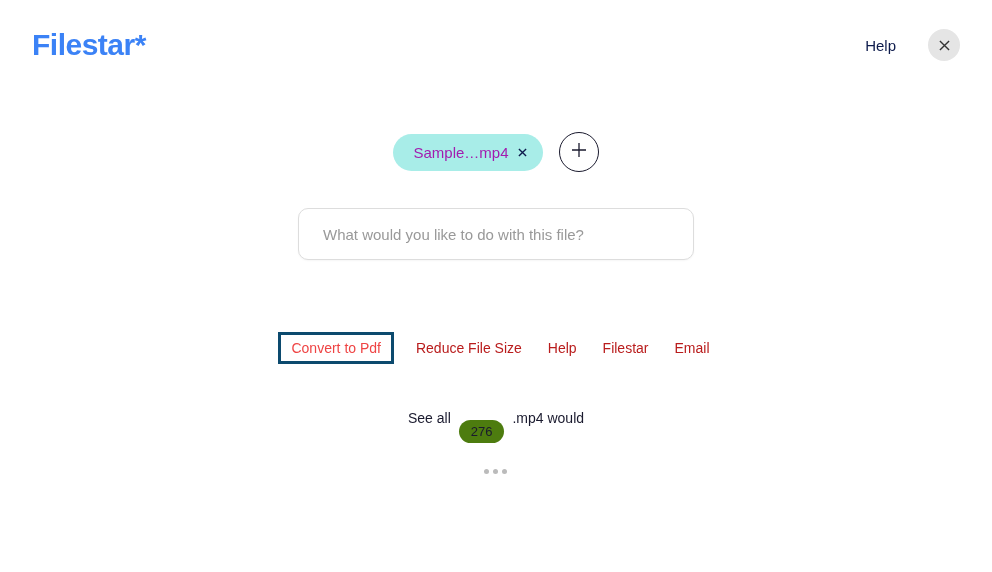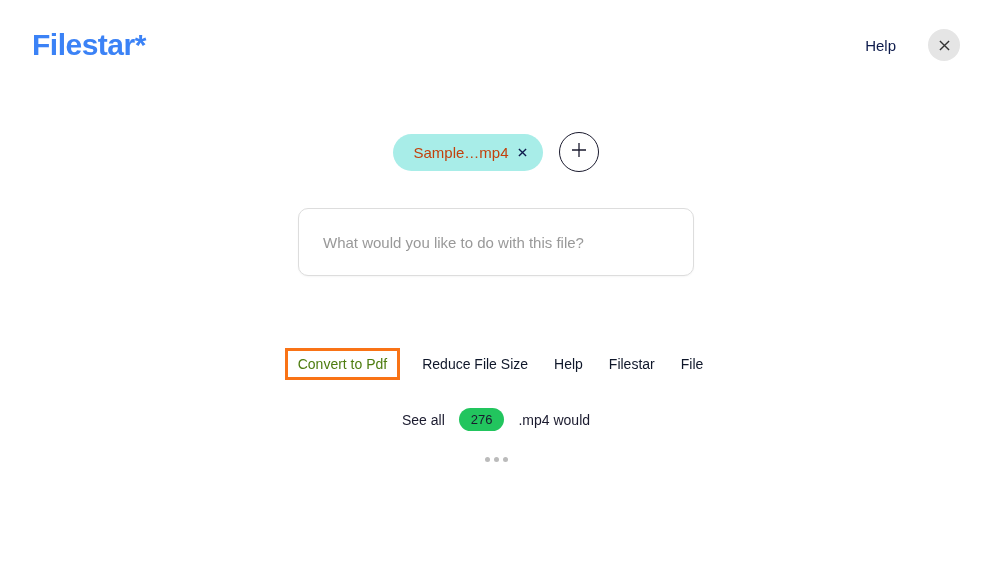--- a/index.html
+++ b/index.html
@@ -62,21 +62,21 @@
       margin-bottom: 36px;
     }
     .file-chip {
       background: #a8ede8;
       border-radius: 24px;
       padding: 10px 16px 10px 20px;
       display: flex;
       align-items: center;
       gap: 9px;
       font-size: 15px;
-      color: #c2410c;
+      color: #a21caf;
     }
     .file-chip-remove {
       cursor: pointer;
       font-size: 13px;
       color: #0d1b4c;
     }
     .add-button {
       width: 40px;
       height: 40px;
       border-radius: 50%;
@@ -86,21 +86,21 @@
       justify-content: center;
       cursor: pointer;
       background: #ffffff;
     }
     .add-button svg {
       width: 14px;
       height: 14px;
     }
     .search-box {
       width: 396px;
-      height: 68px;
+      height: 52px;
       border: 1px solid #ddd;
       border-radius: 10px;
       padding: 0 24px;
       font-size: 15px;
       color: #333;
       outline: none;
       box-shadow: 0 1px 2px rgba(0,0,0,0.04);
     }
     .search-box::placeholder {
       color: #999;
@@ -112,44 +112,45 @@
       align-items: center;
     }
     .skills-row {
       display: flex;
       gap: 18px;
       align-items: center;
       margin-bottom: 28px;
     }
     .skill-item {
       font-size: 14px;
-      color: #0f172a;
+      color: #b91c1c;
       cursor: pointer;
       padding: 6px 4px;
     }
     .skill-item.highlighted {
-      border: 3px solid #f97316;
+      border: 3px solid #0c4a6e;
       padding: 5px 10px;
-      color: #4d7c0f;
+      color: #ef4444;
     }
     .see-all-row {
       display: flex;
       align-items: center;
-      gap: 14px;
+      gap: 8px;
       font-size: 14px;
       color: #1a1a2e;
       cursor: pointer;
     }
     .count-badge {
-      background: #22c55e;
+      background: #4d7c0f;
       border-radius: 14px;
       padding: 4px 12px;
       font-size: 13px;
       color: #1a1a2e;
       font-weight: 500;
+      margin-top: 28px;
     }
     .dots-indicator {
       margin-top: 26px;
       display: flex;
       gap: 4px;
     }
     .dots-indicator span {
       width: 5px;
       height: 5px;
       border-radius: 50%;
@@ -194,21 +195,21 @@
   </div>
 
   <input type="text" class="search-box" placeholder="What would you like to do with this file?" style="">
 
   <div class="skills-section">
     <div class="skills-row">
       <div class="skill-item highlighted">Convert to Pdf</div>
       <div class="skill-item">Reduce File Size</div>
       <div class="skill-item">Help</div>
       <div class="skill-item">Filestar</div>
-      <div class="skill-item">File</div>
+      <div class="skill-item">Email</div>
     </div>
     <div class="see-all-row">
       <span>See all</span>
       <span class="count-badge">276</span>
       <span>.mp4 would</span>
     </div>
     <div class="dots-indicator">
       <span></span>
         <span></span>
         <span></span>

